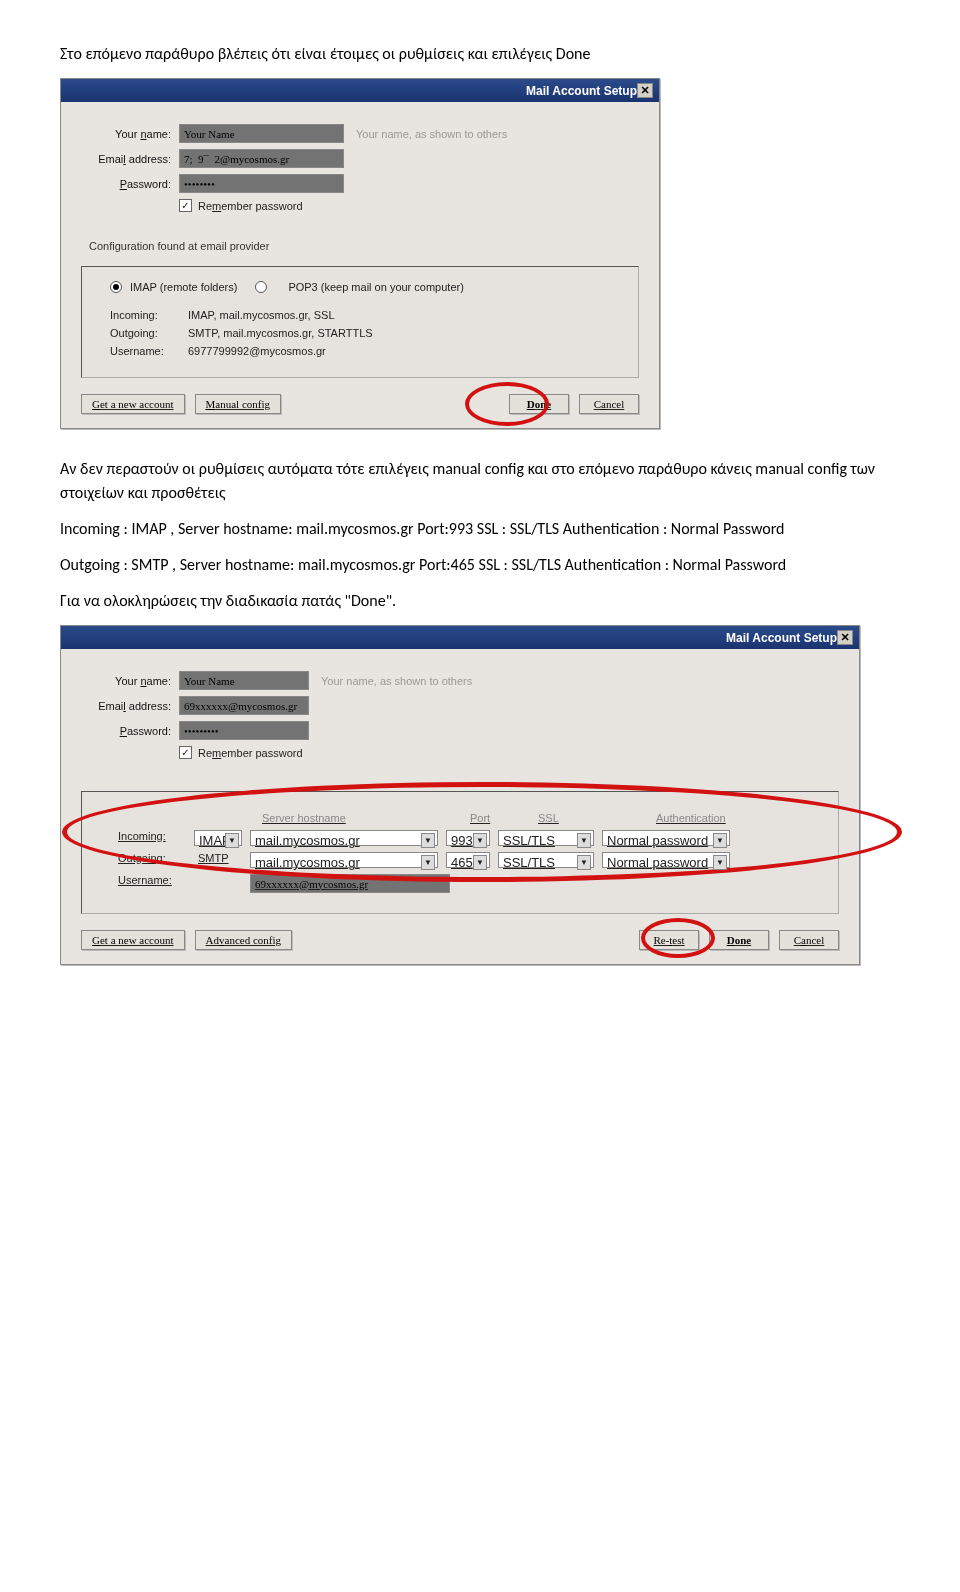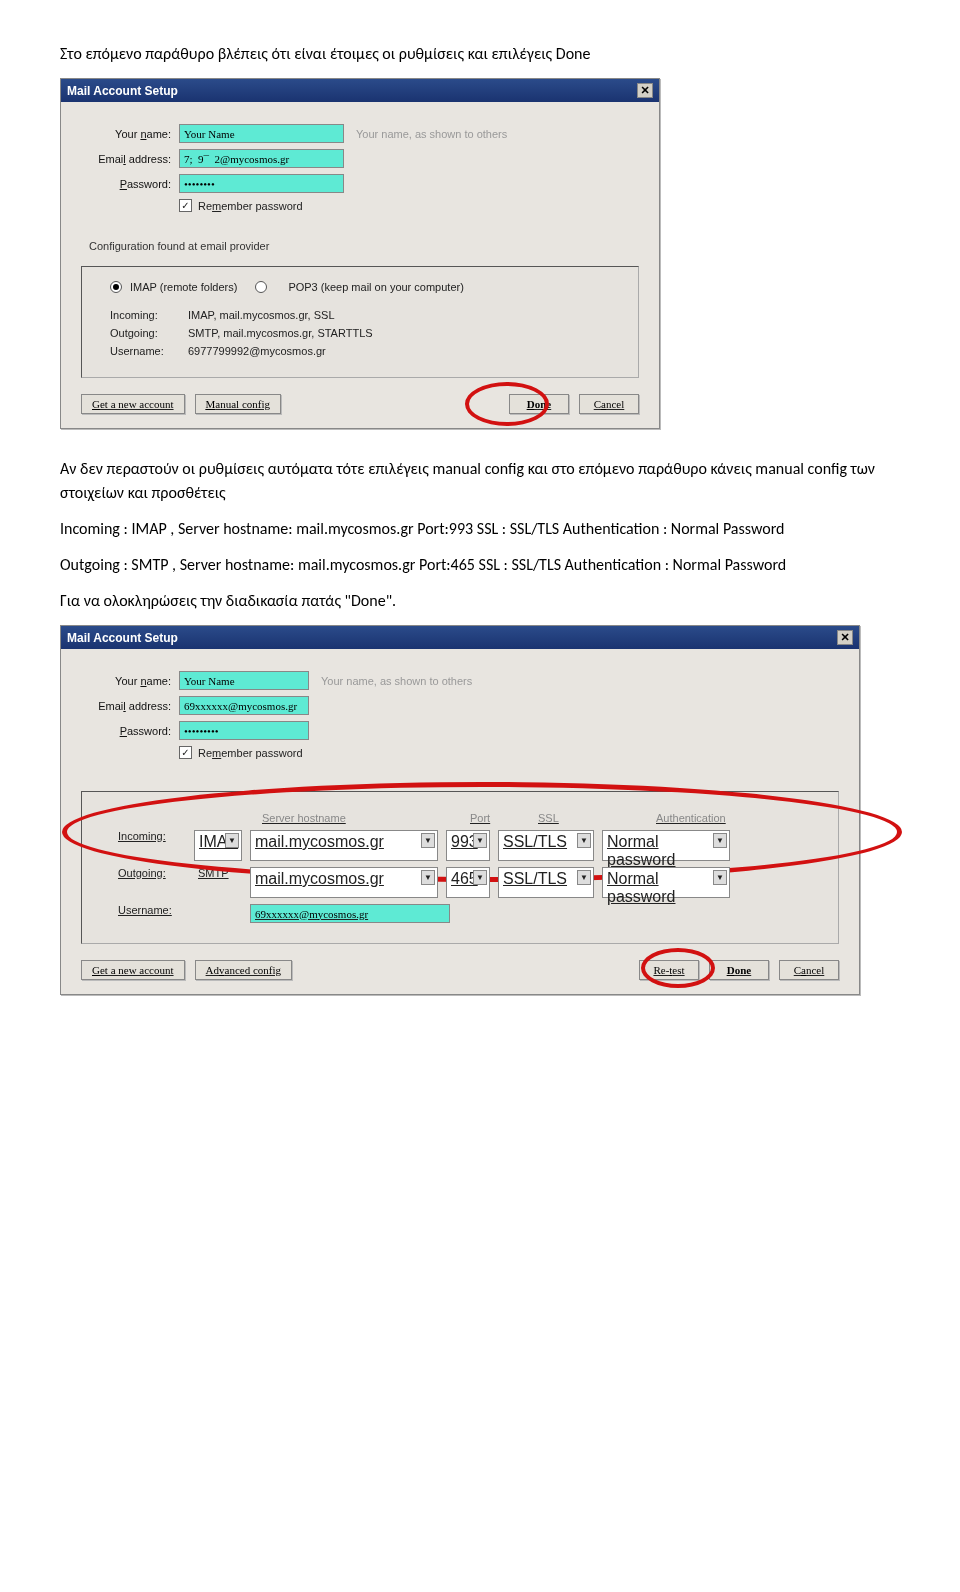--- a/index.html
+++ b/index.html
@@ -14,41 +14,41 @@
   }
   .dialog.first { width: 600px; }
   .dialog.second { width: 800px; }
   .titlebar {
     background: linear-gradient(to bottom, #2b4b8a, #1a3370);
     color: #fff;
     font-weight: bold;
     font-size: 12px;
     padding: 4px 6px;
     display: flex;
-    justify-content: space-between;
+    justify-content: flex-end;
     align-items: center;
     font-family: Tahoma, sans-serif;
   }
   .close-btn {
     background: #d4d0c6;
     color: #000;
     border: 1px solid #888;
     width: 16px; height: 15px;
     font-size: 11px; line-height: 13px;
     text-align: center;
     font-family: Arial;
     cursor: pointer;
   }
   .body-area { padding: 16px 20px 14px 20px; font-family: Tahoma, sans-serif; font-size: 11px; color: #222; border-radius: 21px; }
   .form-row { display: flex; align-items: center; margin: 6px 0; }
   .form-row .lbl { width: 90px; text-align: right; margin-right: 8px; color: #111; }
   .form-row .lbl u { text-decoration: underline; }
   .tbox {
     border: 1px solid #888;
-    background: #5eead4;
+    background: #737373;
     padding: 2px 4px;
     height: 19px;
     font-size: 11px;
     width: 165px;
     font-family: Tahoma;
   }
   .hint { color: #999; margin-left: 12px; font-size: 11px; }
   .chk-row { margin-left: 98px; margin-top: 4px; display:flex; align-items:center; }
   .chk {
     width: 13px; height: 13px; border: 1px solid #666; background: #fff;
@@ -86,22 +86,22 @@
     border: 4px solid #d21111;
     border-radius: 50%;
     width: 84px; height: 44px;
     position: absolute;
     pointer-events: none;
   }
   .rel { position: relative; text-decoration: underline; }
   
   
   .selbox {
-    border: 1px solid #888; background:#fff; height:31px; padding:2px 16px 2px 4px;
-    font-size:16px; position:relative; display:inline-block;
+    border: 1px solid #888; background:#fff; height:16px; padding:2px 16px 2px 4px;
+    font-size:13px; position:relative; display:inline-block;
   }
   .selbox::after {
     content:"▼"; position:absolute; right:2px; top:2px; font-size:8px;
     background:#ddd; border:1px solid #888; width:12px; text-align:center; height:13px; line-height:13px;
   }
   .grid-hdr { color:#888; font-size:11px; }
   .grid { margin: 6px 8px; }
   .grid-row { display:flex; align-items:flex-start; margin: 6px 0; gap:8px; }
   .grid-row .rk { width: 68px; }
   .big-ellipse {

